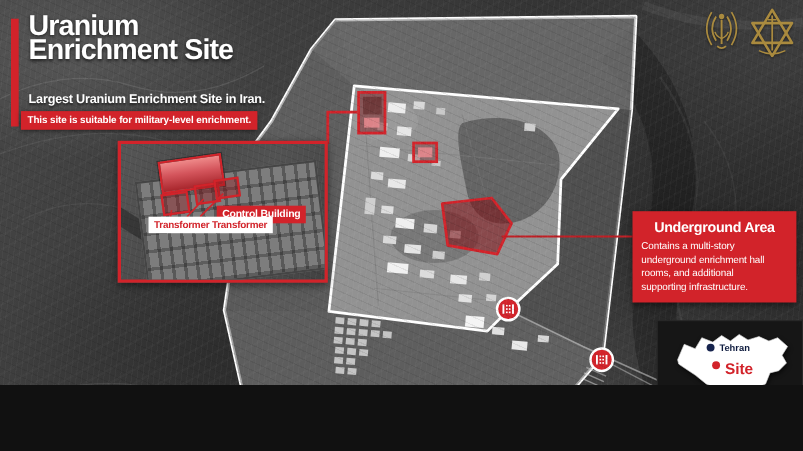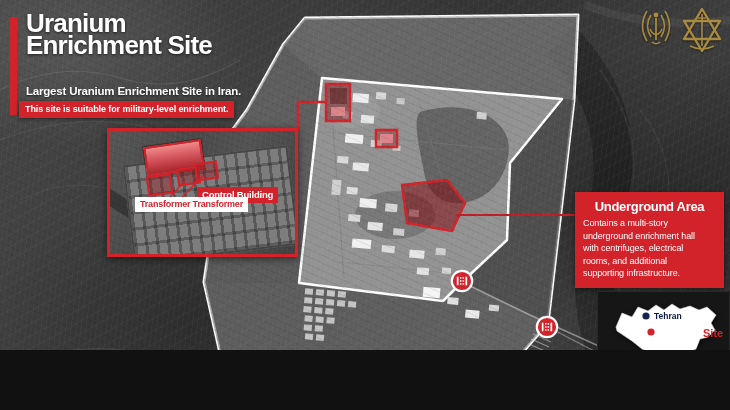--- a/index.html
+++ b/index.html
@@ -83,21 +83,21 @@
     background:var(--accent-red,#d2232a);color:#fff;padding:7px 8px 8px 8px;
     box-shadow:0 2px 6px rgba(0,0,0,.5);}
   #callout .c-title{font-weight:bold;font-size:13px;letter-spacing:-0.3px;margin-bottom:3px;white-space:nowrap;text-align:center;}
   #callout .c-line{font-size:9px;line-height:12.6px;letter-spacing:-0.1px;white-space:nowrap;}
 
   
   #legend{position:absolute;left:597px;top:291px;width:133px;height:119px;z-index:3;
     background:var(--panel-dark,#161616);border:1px solid rgba(255,255,255,.08);box-sizing:border-box;}
   #iran-svg{position:absolute;left:5px;top:6px;filter:drop-shadow(1px 2px 2px rgba(0,0,0,.6));}
   #tehran-label{position:absolute;left:56px;top:19px;font-size:8.5px;font-weight:bold;color:#0f1c3f;}
-  #site-label{position:absolute;left:61px;top:35px;font-size:11px;font-weight:bold;color:var(--accent-red,#d2232a);margin-left:44px;}
+  #site-label{position:absolute;left:61px;top:35px;font-size:14px;font-weight:bold;color:var(--accent-red,#d2232a);}
   #legend-row-icon{position:absolute;left:4px;top:81px;}
   #site-entrance-label{position:absolute;left:32px;top:85px;color:#fff;font-weight:bold;
     font-size:15px;letter-spacing:-0.5px;white-space:nowrap;text-shadow:0 1px 2px rgba(0,0,0,.6);}
 </style>
 </head>
 <body>
 
 <div id="stage">
 
   <div id="terrain"></div>
@@ -275,21 +275,20 @@
       <line x1="72" y1="66" x2="93" y2="45" class="sa" stroke-width="1.5"></line>
     </svg>
     <div id="cb-label">Control Building</div>
     <div id="et-label">Transformer Transformer</div>
   </div>
 
   <div id="callout">
     <div class="c-title">Underground Area</div>
     <div class="c-line">Contains a multi-story</div>
     <div class="c-line">underground enrichment hall</div>
-    <div class="c-line">with centrifuges, electrical</div>
     <div class="c-line">rooms, and additional</div>
     <div class="c-line">supporting infrastructure.</div>
   </div>
 
   <div id="legend">
     <svg id="iran-svg" width="122" height="72" viewBox="0 0 122 72">
       <path d="M13,29 L19,15 L29,19 L35,9 L45,13 L53,7 L61,12 L69,6 L77,11 L87,8 L96,12 L104,9 L113,17 L108,25 L112,32 L105,39 L97,41 L93,51 L83,55 L73,61 L63,67 L55,63 L49,55 L39,51 L29,43 L20,37 L14,33 Z" fill="#ffffff" stroke="#d8d8d8" stroke-width="0.6" stroke-linejoin="round"></path>
       <circle cx="43" cy="18" r="3.6" fill="var(--navy,#16234d)"></circle>
       <circle cx="48" cy="34" r="3.6" class="fa"></circle>
     </svg>

